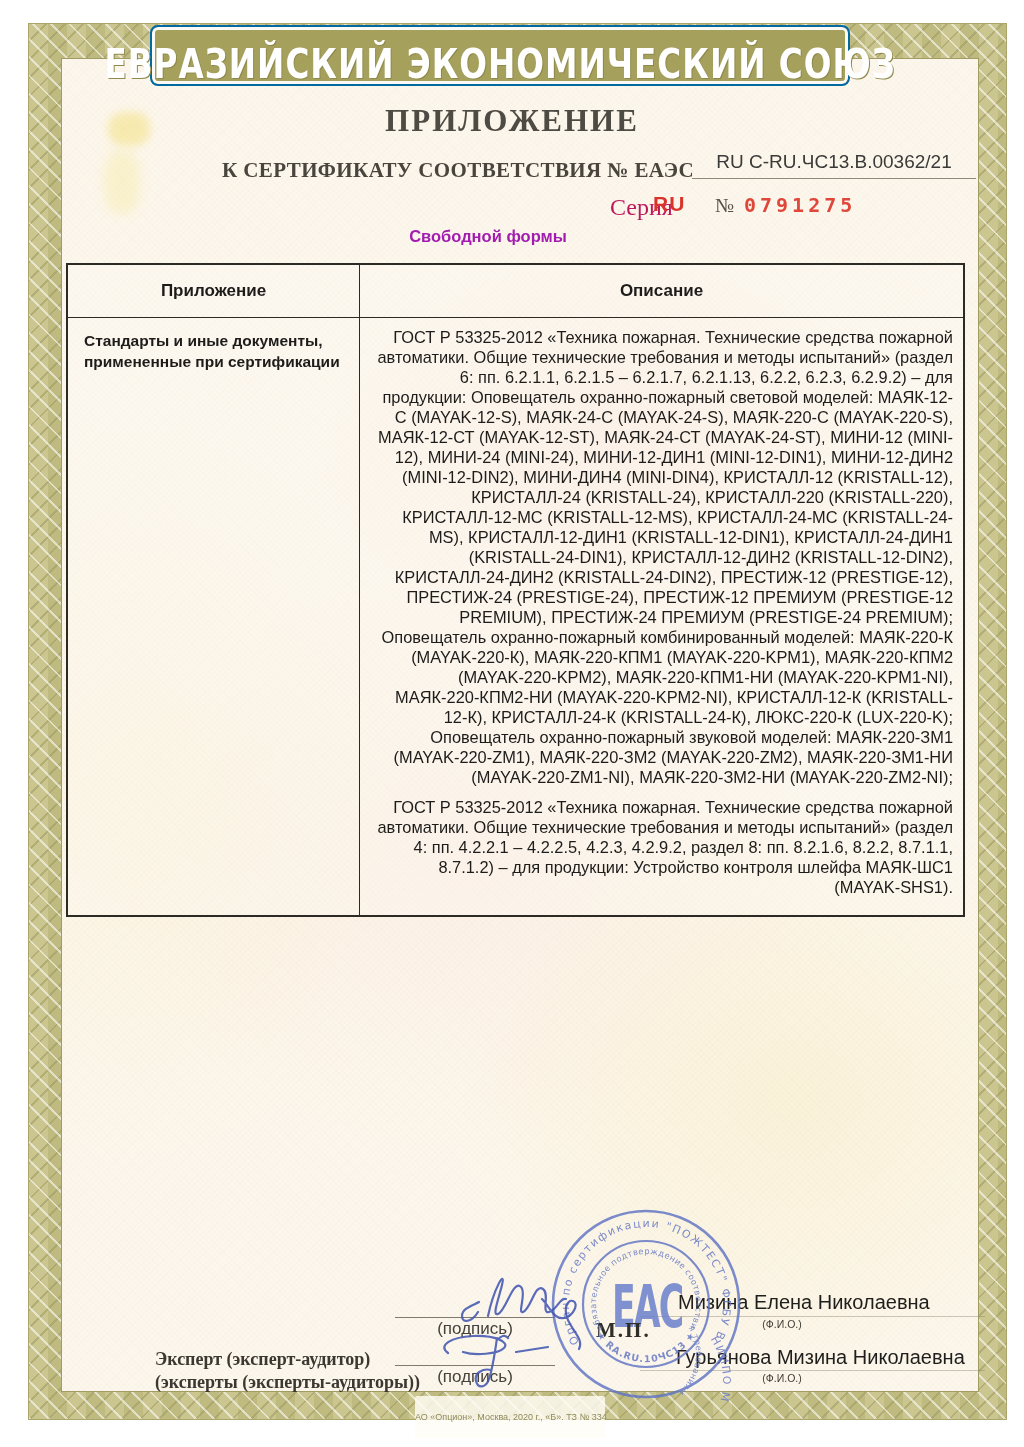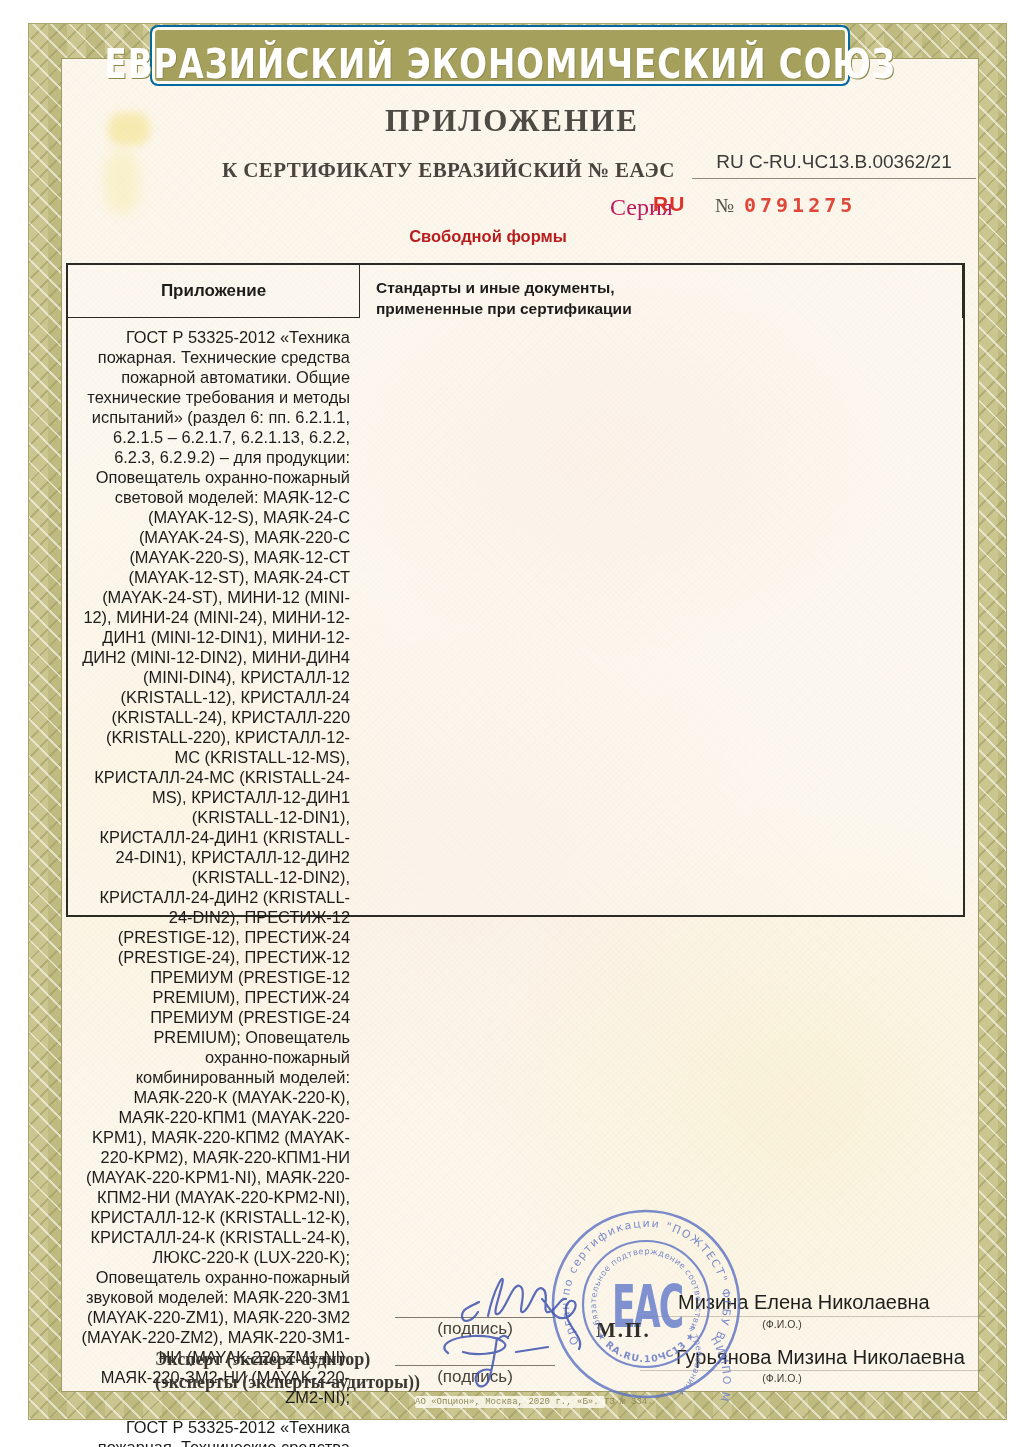--- a/index.html
+++ b/index.html
@@ -65,21 +65,21 @@
   .series-label { position:absolute; left:16px; top:2px; font-family:"Liberation Serif", serif;
     font-size:24px; color:#be185d; }
   .series-value { position:absolute; left:59px; top:0; font-weight:bold; font-size:21px;
     color:var(--accent_red,#d9342b); letter-spacing:1px; }
   .number-sign { position:absolute; left:121px; top:2px; font-family:"Liberation Serif", serif;
     font-size:20px; color:#56514a; }
   .blank-number { position:absolute; left:150px; top:1px;
     font-family:"DejaVu Sans Mono", monospace; font-weight:bold; font-size:20px;
     letter-spacing:4px; color:var(--number_red,#e0473a); }
   .form-note { position:absolute; left:72px; right:120px; top:227px; text-align:center;
-    font-weight:bold; font-size:16.5px; color:#b91c1c; }
+    font-weight:bold; font-size:16.5px; color:#a21caf; }
 
   
   .table {
     position:absolute; left:66px; top:263px; width:895px; height:650px;
     border:2px solid #2c2a24; display:grid;
     grid-template-columns:292px 1fr; grid-template-rows:53px 1fr;
     background:rgba(255,255,255,0.18);
   }
   .th { display:flex; align-items:center; justify-content:center;
     font-weight:bold; font-size:17px; border-bottom:1.5px solid #2c2a24; color:#1d1c1a; }
@@ -112,52 +112,53 @@
     letter-spacing:-3px; color:#6f84cd; opacity:.88;
     transform:scale(0.62,1.05); transform-origin:left top; }
   .mp-mark { position:absolute; left:596px; top:1318px;
     font-family:"Liberation Serif", serif; font-weight:bold; font-size:21px;
     letter-spacing:2px; color:#2f2e29; }
   .stamp { position:absolute; left:549px; top:1207px; width:194px; height:194px; opacity:.82; }
   .ink { position:absolute; left:0; top:0; width:1024px; height:1447px; pointer-events:none; }
 
   .footer-imprint { position:absolute; left:415px; top:1396px; width:190px;
     background:rgba(255,253,245,0.82); border-radius:2px; text-align:center;
-    font-size:9px; color:#8f8a58; padding:1px 0; white-space:nowrap;font-family:Liberation Mono, monospace; }
+    font-size:9px; color:#8f8a58; padding:16px 0; white-space:nowrap; }
 </style>
 </head>
 <body>
 
 <div class="page">
 
   <div class="frame">
     <div class="inner"></div>
   </div>
   <div class="blob1"></div>
   <div class="blob2"></div>
 
   <div class="banner">
     <span>ЕВРАЗИЙСКИЙ ЭКОНОМИЧЕСКИЙ СОЮЗ</span>
   </div>
 
   <div class="doc-title">ПРИЛОЖЕНИЕ</div>
-  <div class="subtitle">К СЕРТИФИКАТУ ЕВРАЗИЙСКИЙ № ЕАЭС</div>
+  <div class="subtitle">К СЕРТИФИКАТУ СООТВЕТСТВИЯ № ЕАЭС</div>
   <div class="cert-number">RU C-RU.ЧС13.В.00362/21</div>
 
   <div class="series-row">
     <span class="series-label">Серия</span>
     <span class="series-value">RU</span>
     <span class="number-sign">№</span>
     <span class="blank-number">0791275</span>
   </div>
 
   <div class="form-note">Свободной формы</div>
 
   <div class="table">
     <div class="th first">Приложение</div>
+    <div class="th">Описание</div>
     <div class="td1">Стандарты и иные документы,
 примененные при сертификации</div>
     <div class="td2">
       <p>ГОСТ Р 53325-2012 «Техника пожарная. Технические средства пожарной автоматики. Общие технические требования и методы испытаний» (раздел 6: пп. 6.2.1.1, 6.2.1.5 – 6.2.1.7, 6.2.1.13, 6.2.2, 6.2.3, 6.2.9.2) – для продукции: Оповещатель охранно-пожарный световой моделей: МАЯК-12-С (MAYAK-12-S), МАЯК-24-С (MAYAK-24-S), МАЯК-220-С (MAYAK-220-S), МАЯК-12-СТ (MAYAK-12-ST), МАЯК-24-СТ (MAYAK-24-ST), МИНИ-12 (MINI-12), МИНИ-24 (MINI-24), МИНИ-12-ДИН1 (MINI-12-DIN1), МИНИ-12-ДИН2 (MINI-12-DIN2), МИНИ-ДИН4 (MINI-DIN4), КРИСТАЛЛ-12 (KRISTALL-12), КРИСТАЛЛ-24 (KRISTALL-24), КРИСТАЛЛ-220 (KRISTALL-220), КРИСТАЛЛ-12-МС (KRISTALL-12-MS), КРИСТАЛЛ-24-МС (KRISTALL-24-MS), КРИСТАЛЛ-12-ДИН1 (KRISTALL-12-DIN1), КРИСТАЛЛ-24-ДИН1 (KRISTALL-24-DIN1), КРИСТАЛЛ-12-ДИН2 (KRISTALL-12-DIN2), КРИСТАЛЛ-24-ДИН2 (KRISTALL-24-DIN2), ПРЕСТИЖ-12 (PRESTIGE-12), ПРЕСТИЖ-24 (PRESTIGE-24), ПРЕСТИЖ-12 ПРЕМИУМ (PRESTIGE-12 PREMIUM), ПРЕСТИЖ-24 ПРЕМИУМ (PRESTIGE-24 PREMIUM); Оповещатель охранно-пожарный комбинированный моделей: МАЯК-220-К (MAYAK-220-К), МАЯК-220-КПМ1 (MAYAK-220-KPM1), МАЯК-220-КПМ2 (MAYAK-220-KPM2), МАЯК-220-КПМ1-НИ (MAYAK-220-KPM1-NI), МАЯК-220-КПМ2-НИ (MAYAK-220-KPM2-NI), КРИСТАЛЛ-12-К (KRISTALL-12-К), КРИСТАЛЛ-24-К (KRISTALL-24-К), ЛЮКС-220-К (LUX-220-K); Оповещатель охранно-пожарный звуковой моделей: МАЯК-220-ЗМ1 (MAYAK-220-ZM1), МАЯК-220-ЗМ2 (MAYAK-220-ZM2), МАЯК-220-ЗМ1-НИ (MAYAK-220-ZM1-NI), МАЯК-220-ЗМ2-НИ (MAYAK-220-ZM2-NI);</p>
       <p>ГОСТ Р 53325-2012 «Техника пожарная. Технические средства пожарной автоматики. Общие технические требования и методы испытаний» (раздел 4: пп. 4.2.2.1 – 4.2.2.5, 4.2.3, 4.2.9.2, раздел 8: пп. 8.2.1.6, 8.2.2, 8.7.1.1, 8.7.1.2) – для продукции: Устройство контроля шлейфа МАЯК-ШС1 (MAYAK-SHS1).</p>
     </div>
   </div>
 
   <div class="sig-line line1"></div>
   <div class="sig-cap cap1">(подпись)</div>

